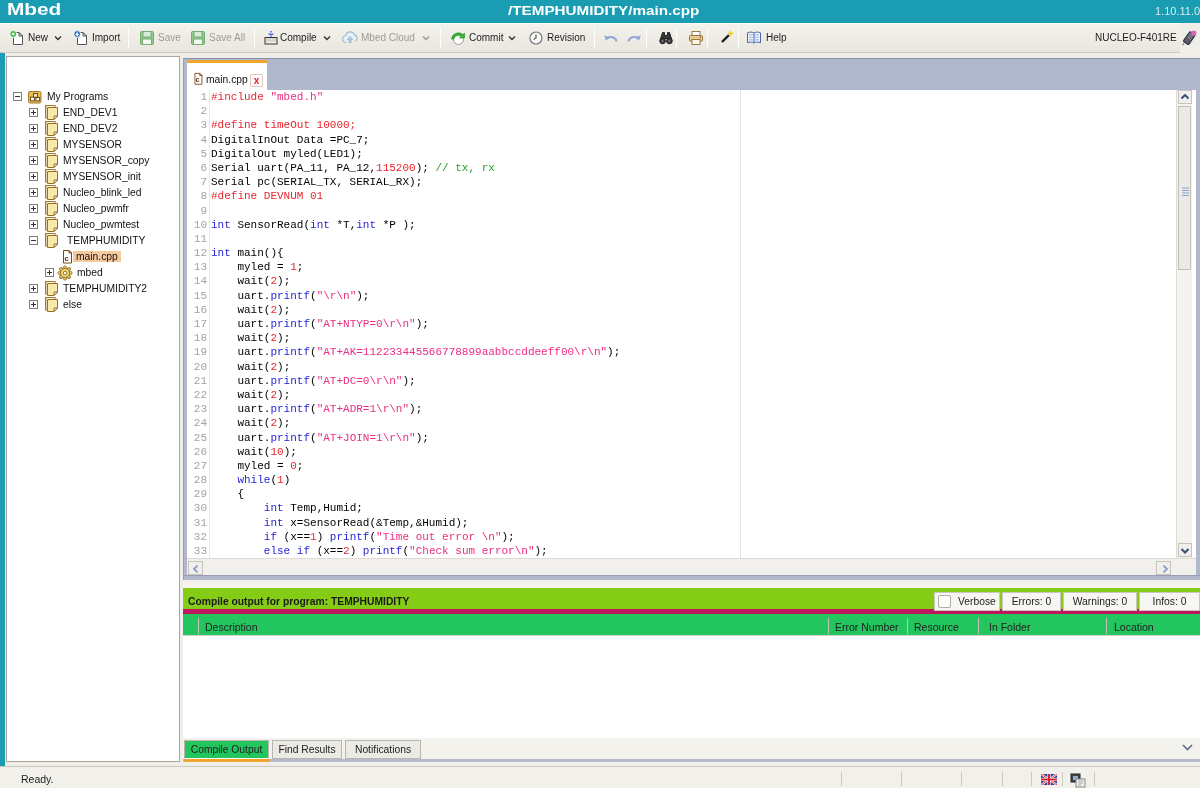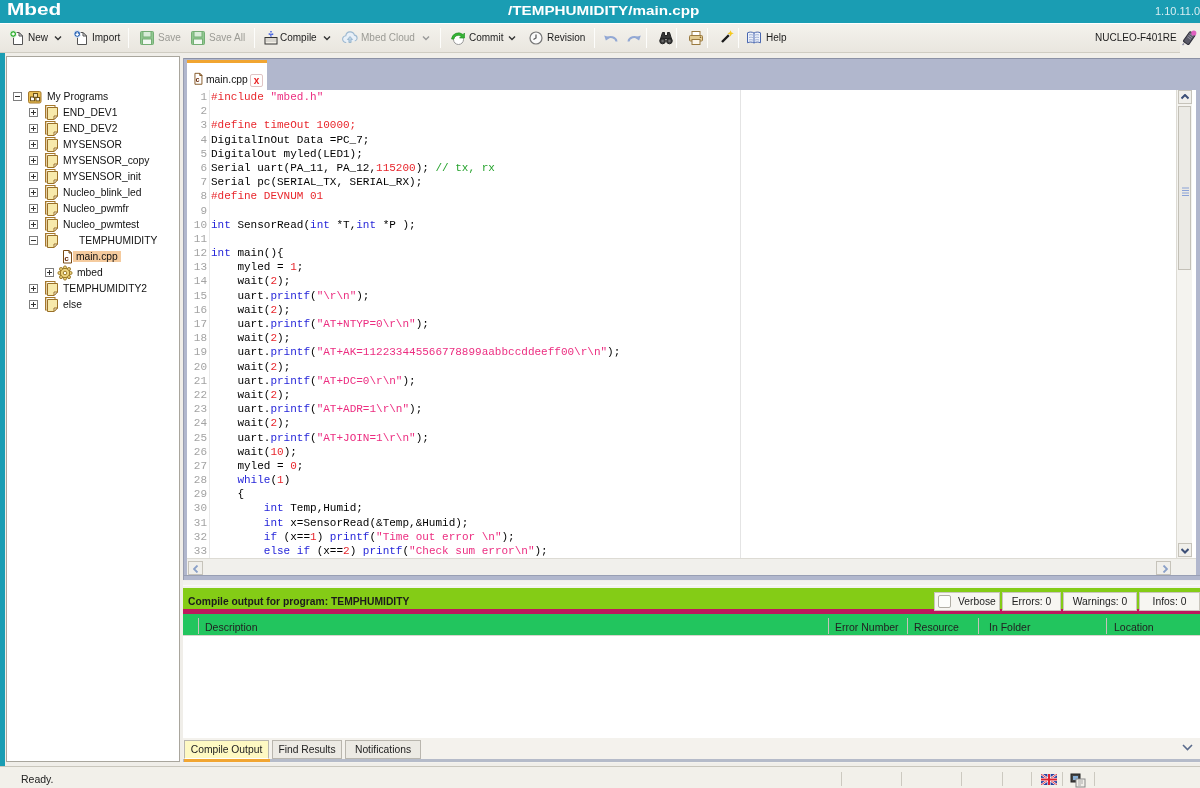--- a/index.html
+++ b/index.html
@@ -63,21 +63,21 @@
 #bpanel { left:183px; top:588px; width:1017px; height:175px; background:#f4f2ed; }
 #bphead { left:0; top:0; width:100%; height:26px; background:#84cc16; border-bottom:5px solid #be185d; }
 #bphead .t { position:absolute; left:5px; top:8px; font-size:10.3px; font-weight:bold; color:#1c1c1c; }
 .hbtn { position:absolute; top:4px; height:19px; background:#f7f6f2; border:1px solid #c9c6bd; font-size:10.3px; color:#222; text-align:center; line-height:18px; }
 #thead { left:0; top:26px; width:100%; height:22px; background:#22c55e; border-bottom:1px solid #d8d5cd; }
 .th { position:absolute; top:7px; font-size:10.5px; color:#222; }
 .thsep { position:absolute; top:4px; height:16px; width:1px; background:#c5c2ba; }
 #btable { left:0; top:48px; width:100%; height:102px; background:#fff; }
 #btabs { left:0; top:150px; width:100%; height:25px; }
 .btab { position:absolute; top:2px; height:19px; border:1px solid #b9b6ae; background:#eceae4; font-size:10.3px; color:#222; text-align:center; }
-.btab.act { background:#fef9c3; border-bottom-color:#fff; }
+.btab.act { background:#22c55e; border-bottom-color:#fff; }
 #borange { position:absolute; left:1px; top:21px; width:86px; height:3px; background:#f1a531; }
 
 
 #status { left:0; top:766px; width:1200px; height:22px; background:#f2f0ea; border-top:1px solid #c9c6bc;text-align:center; }
 #status .r { position:absolute; left:21px; top:6px; font-size:10.5px; color:#222; }
 .ssep { position:absolute; top:5px; height:14px; width:1px; background:#ccc9c0; }
 </style>
 </head>
 <body>
 <div class="abs" id="topbar"></div>
@@ -317,21 +317,21 @@
   <div class="trow" style="top:176px;width:100%">
       <div class="tg" style="left:22px">
         <i></i>
       </div>
       <svg class="ticn" style="left:36px" viewBox="0 0 16 16">
         <rect x="2.5" y="0.5" width="9.5" height="12.5" fill="#fffdf0" stroke="#a5782d"></rect>
         <path d="M3.5 1.5 v10.5" stroke="#c8a05a" stroke-width="1" stroke-dasharray="1 1"></path>
         <path d="M4.5 2.5 h10 v8.5 l-3.5 3.5 h-6.5 z" fill="#f7e9ab" stroke="#9a7028"></path>
         <path d="M14.5 11 l-3.5 3.5 v-3.5 z" fill="#fffdf4" stroke="#9a7028"></path>
       </svg>
-      <span class="lbl" style="left:72px">TEMPHUMIDITY</span>
+      <span class="lbl" style="left:60px">TEMPHUMIDITY</span>
     </div>
   <div class="trow" style="top:192px;width:100%">
       <svg class="ticn" style="left:52px" viewBox="0 0 16 16">
         <path d="M4.5 1.5 h5.5 l2.5 2.5 v10 h-8 z" fill="#fff" stroke="#7a4a15"></path>
         <path d="M10 1.5 l2.5 2.5 H10 z" fill="#e8ddca" stroke="#7a4a15"></path>
         <text x="5.2" y="11.5" font-family="Liberation Mono" font-size="8" font-weight="bold" fill="#6a2a08">c</text>
       </svg>
       <span class="lbl sel" style="left:66px;padding:0 3px">main.cpp</span>
     </div>
   <div class="trow" style="top:208px;width:100%">

